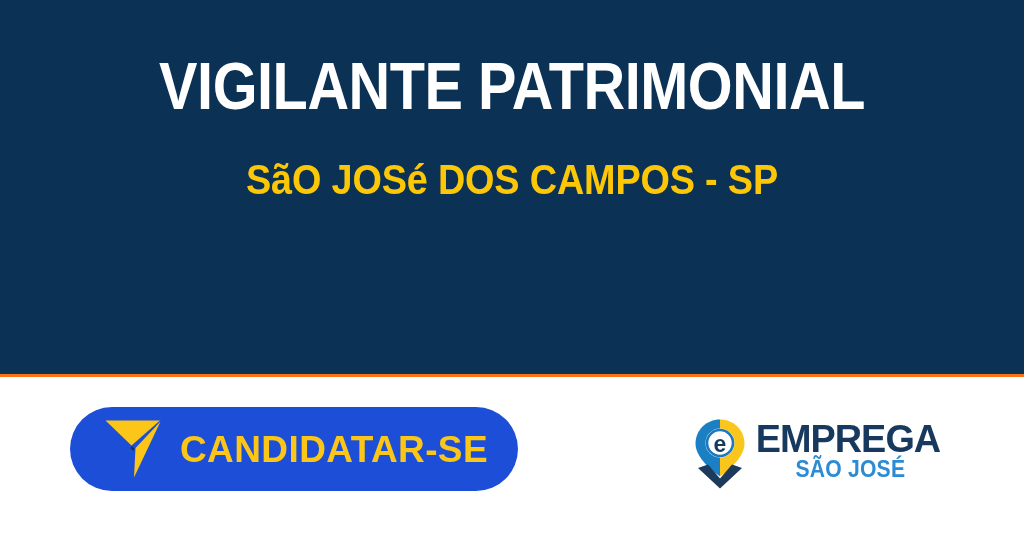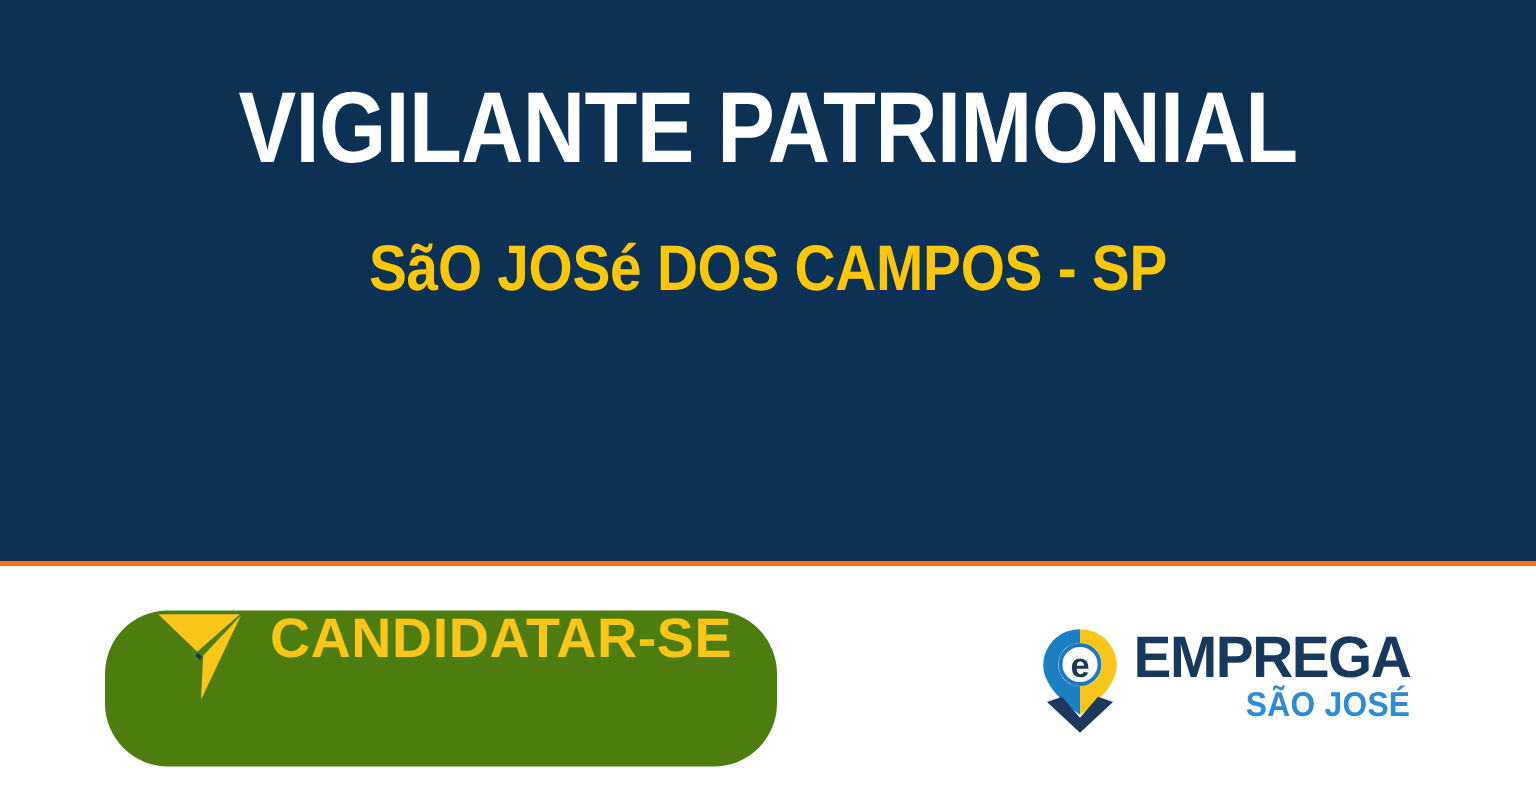--- a/index.html
+++ b/index.html
@@ -79,25 +79,26 @@
     height: 159px;
     background: #ffffff;
   }
 
   
   .apply-button {
     position: absolute;
     left: 70px;
     top: 407px;
     width: 448px;
-    height: 104px;
-    background: #4d7c0f;
+    height: 84px;
+    background: #1d4ed8;
     border: none;
     border-radius: 42px;
     display: flex;
+    align-items: center;
     padding: 0;
     cursor: pointer;
     box-sizing: border-box;
   }
 
   .apply-icon {
     width: 58px;
     height: 62px;
     margin-left: 34px;
     margin-right: 18px;
@@ -129,21 +130,21 @@
   .brand-pin {
     width: 52px;
     height: 72px;
     flex: 0 0 auto;
     display: block;
   }
 
   .brand-text {
     display: flex;
     flex-direction: column;
-    align-items: flex-end;
+    align-items: center;
     margin-left: 4px;
     margin-top: 3px;
   }
 
   .brand-name {
     color: #17395e;
     font-family: "Liberation Sans Narrow", "Liberation Sans", "DejaVu Sans Condensed", sans-serif;
     font-weight: 700;
     font-size: 39px;
     line-height: 0.92;

